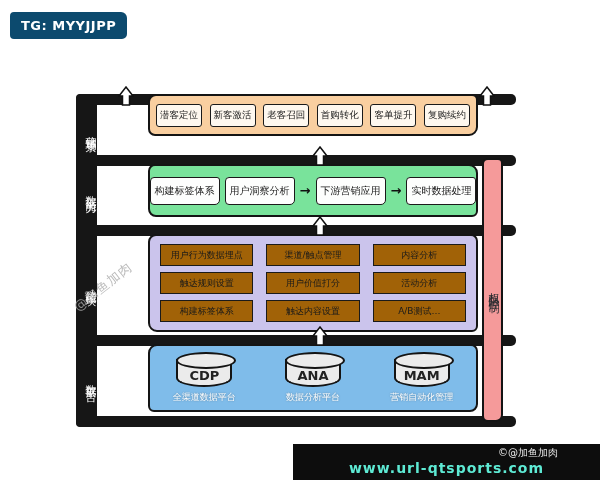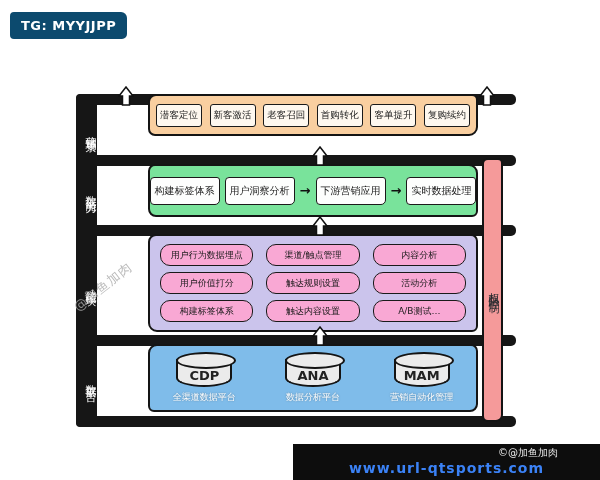--- a/index.html
+++ b/index.html
@@ -30,21 +30,21 @@
     font-size:9.5px; padding:4px 3px; white-space:nowrap; color:#1a1a1a; }
 
   .panel-engine { top:164px; height:53px; background:#79e39b; border-radius:7px 9px 6px 8px;
     display:flex; align-items:center; justify-content:center; gap:5px; padding:0 5px; }
   .ebox { background:#fdfefd; border:1.5px solid #1a1a1a; border-radius:4px 3px 5px 4px;
     font-size:10px; padding:6px 4px; white-space:nowrap; color:#1a1a1a;text-align:center; }
   .rarrow { font-size:13px; font-weight:bold; color:#111; line-height:1; }
 
   .panel-modules { top:234px; height:98px; background:#cbc4ec; border-radius:8px 7px 6px 9px;
     display:grid; grid-template-columns:repeat(3,1fr); gap:6px 13px; padding:8px 10px; align-items:stretch; }
-  .mbox { background:#f9a8d4; border:1.5px solid #1a1a1a; border-radius:10px;
+  .mbox { background:#a16207; border:1.5px solid #1a1a1a; border-radius:0;
     font-size:9px; line-height:1.2; color:#1a1a1a; display:flex; align-items:center; justify-content:center;
     text-align:center; padding:2px 2px; }
 
   .panel-platforms { top:344px; height:68px; background:#7fbcea; border-radius:9px 7px 8px 6px;
     display:flex; justify-content:space-around; align-items:flex-start; padding-top:4px; }
   .plat { display:flex; flex-direction:column; align-items:center; width:100px; }
   .cyl { position:relative; width:56px; height:28px; background:#ebebeb;
     border:2px solid #141414; border-top:none;
     border-radius:0 0 28px 28px / 0 0 9px 9px; margin-top:9px; }
   .cyl::before { content:""; position:absolute; top:-7px; left:-2px; width:56px; height:13px;
@@ -62,21 +62,21 @@
 
   
   .up-arrow { position:absolute; width:16px; height:20px; }
 
   
   .wm-diagonal { position:absolute; left:68px; top:278px; transform:rotate(-38deg);
     color:#a9a9a9; font-size:13px; opacity:.8; letter-spacing:1px; }
   .bottom-strip { position:absolute; left:293px; top:444px; width:307px; height:36px; background:#0d0d0d; }
   .credit { position:absolute; right:42px; top:2px; color:#e8e8e8; font-size:10px; }
   .site { position:absolute; left:0; right:0; bottom:4px; text-align:center;
-    color:#3b82f6; font-size:14px; font-weight:bold; letter-spacing:1px; }
+    color:#5eead4; font-size:14px; font-weight:bold; letter-spacing:1px; }
 </style>
 </head>
 <body>
 
 <div class="canvas">
 
   <div class="tg-badge">TG: MYYJJPP</div>
 
 
   <div class="h-bar" style="top:94px;"></div>
@@ -106,22 +106,22 @@
     <span class="rarrow">→</span>
     <div class="ebox">下游营销应用</div>
     <span class="rarrow">→</span>
     <div class="ebox">实时数据处理</div>
   </div>
 
   <div class="panel panel-modules">
     <div class="mbox">用户行为数据埋点</div>
     <div class="mbox">渠道/触点管理</div>
     <div class="mbox">内容分析</div>
+    <div class="mbox">触达规则设置</div>
     <div class="mbox">用户价值打分</div>
-    <div class="mbox">触达规则设置</div>
     <div class="mbox">活动分析</div>
     <div class="mbox">构建标签体系</div>
     <div class="mbox">触达内容设置</div>
     <div class="mbox">A/B测试…</div>
   </div>
 
   <div class="panel panel-platforms">
     <div class="plat">
       <div class="cyl">
         <div class="cyl-code">CDP</div>

